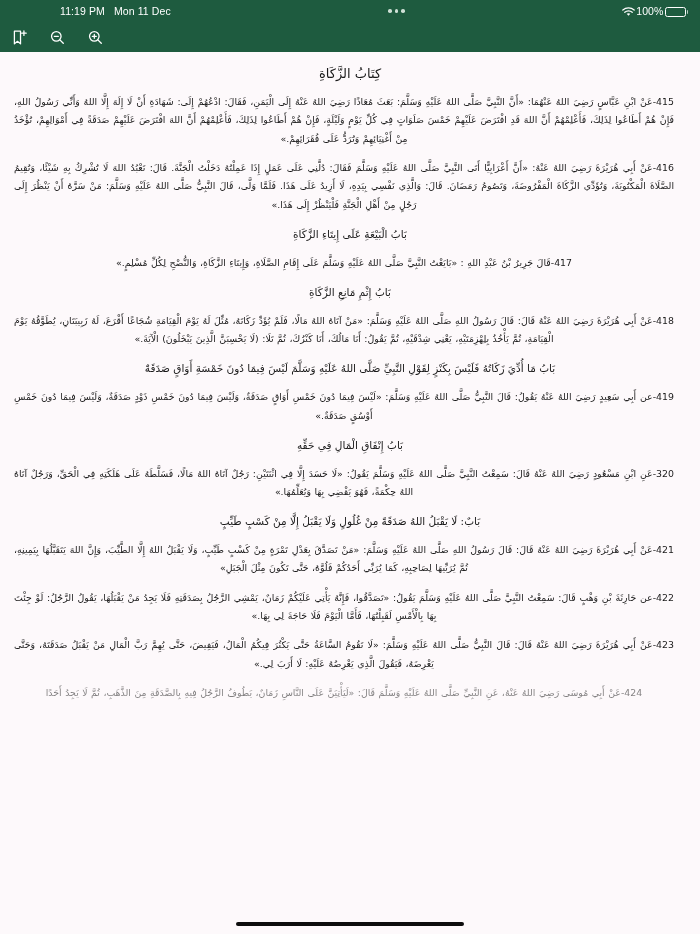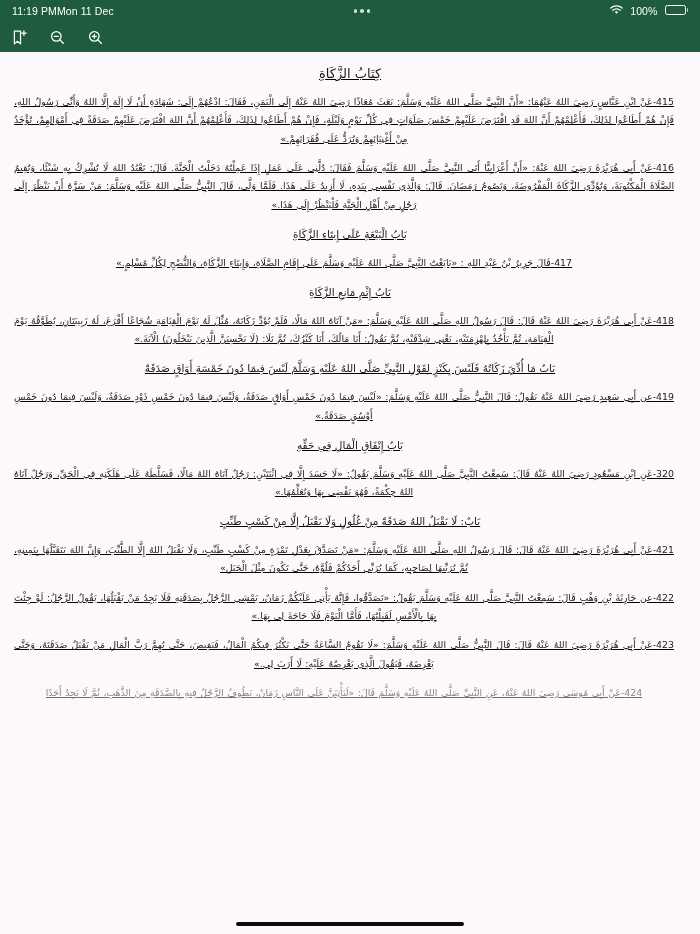--- a/index.html
+++ b/index.html
@@ -32,43 +32,45 @@
     display: flex;
     align-items: center;
     padding: 0 12px;
     font-size: 10.5px;
     letter-spacing: 0.1px;
     flex: 0 0 auto;
   }
   .status-left {
     display: flex;
     align-items: center;
+    gap: 9px;
     white-space: nowrap;
+    margin-left: 48px;
   }
   .status-center {
     flex: 1 1 auto;
     display: flex;
     justify-content: center;
     align-items: center;
   }
   .multitask-dots {
     display: flex;
     gap: 3px;
   }
   .multitask-dots i {
     display: block;
     width: 3.5px;
     height: 3.5px;
     border-radius: 50%;
     background: #cfe0d6;
   }
   .status-right {
     display: flex;
-    align-items: flex-start;
-    gap: 7px;
+    align-items: flex-end;
+    gap: 1px;
     white-space: nowrap;
   }
   .wifi-icon { display: block; width: 13px; height: 10px; }
   .battery {
     display: flex;
     align-items: center;
   }
   .battery-body {
     width: 21px;
     height: 10px;
@@ -112,21 +114,20 @@
   }
   .tool-btn svg { display: block; }
 
   
   .reader {
     flex: 1 1 auto;
     background: #fdf9fb;
     overflow: hidden;
     padding: 0 14px;
     direction: rtl;
-    text-decoration: underline;
   }
 
   .book-title {
     text-align: center;
     font-size: 13px;
     color: #1a1a1a;
     margin-top: 14px;
     margin-bottom: 12px;
     font-family: "DejaVu Sans", "Liberation Sans", sans-serif;
   }

